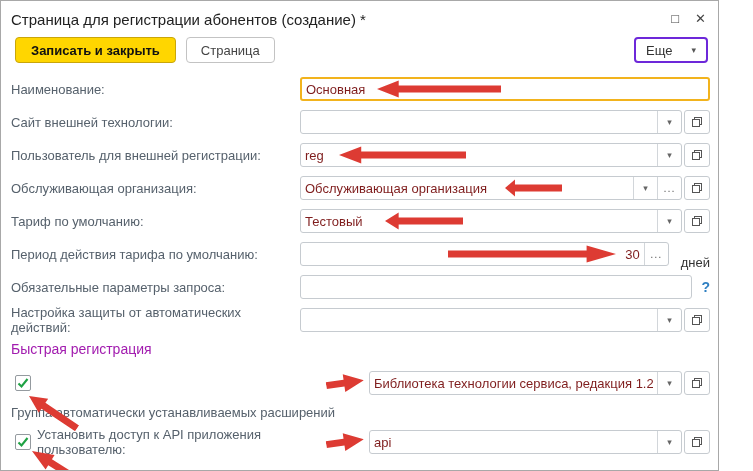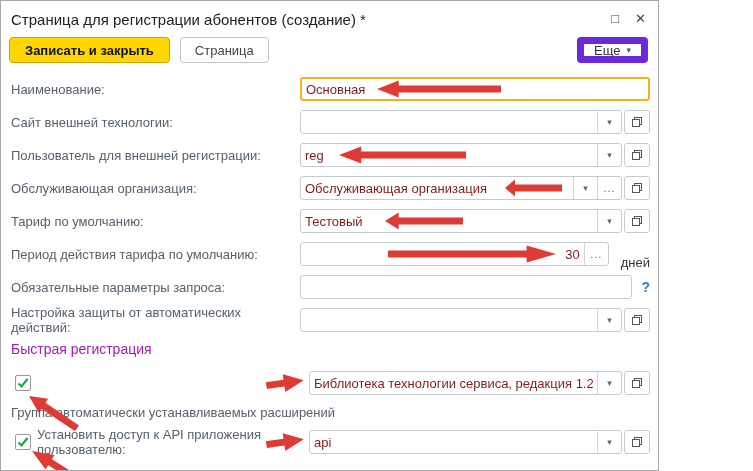--- a/index.html
+++ b/index.html
@@ -1,31 +1,31 @@
 <!DOCTYPE html>
 <html><head>
 <meta charset="utf-8">
 <style>
   html,body { margin:0; padding:0; background:#fff; font-family:"Liberation Sans",sans-serif; }
-  .window { position:relative; width:659px; height:471px; box-sizing:border-box;
+  .window { position:relative; width:719px; height:471px; box-sizing:border-box;
             border:1px solid #a8a8a8; background:#fff; overflow:hidden; }
 
   
   .titlebar { display:flex; align-items:flex-start; padding:10px 12px 0 10px; }
   .title { flex:1; font-size:15px; color:#222; }
   .win-btns { display:flex; gap:16px; color:#444; font-size:13px; margin-top:1px; }
   .wbtn { cursor:pointer; line-height:14px; }
 
   
-  .toolbar { display:flex; align-items:center; padding:9px 10px 12px 8px;justify-content:flex-end; }
+  .toolbar { display:flex; align-items:center; padding:9px 10px 12px 14px;justify-content:flex-end; }
   .btn { height:26px; box-sizing:border-box; border-radius:4px; font-size:13px;
          display:inline-flex; align-items:center; cursor:pointer; }
   .btn-primary { background:#ffd600; border:1px solid #c9a60a; font-weight:bold; color:#111; padding:0 15px; }
   .btn-sec { background:#fff; border:1px solid #c3c3c3; color:#444; padding:0 14px; margin-left:10px; }
-  .btn-more { margin-left:auto; background:#fff; border:7px solid #6d28d9; color:#333; padding:0 10px; gap:6px; }
+  .btn-more { margin-left:auto; background:#fff; border:2px solid #6d28d9; color:#333; padding:0 10px; gap:19px; }
   .caret { font-size:9px; color:#555; }
 
   
   .form { padding:2px 8px 0 8px; }
   .frow { display:flex; align-items:center; height:24px; margin-bottom:9px; }
   .flabel { width:289px; flex-shrink:0; padding-left:2px; font-size:13px; color:#56616c; }
   .fgroup { display:flex; height:24px; width:425px; box-sizing:border-box; }
   .fgroup.narrow { width:395px; }
   .inputbox { position:relative; flex:1; min-width:0; display:flex; align-items:stretch;
               border:1px solid #c6cbd0; border-radius:3px; background:#fff; box-sizing:border-box; }

